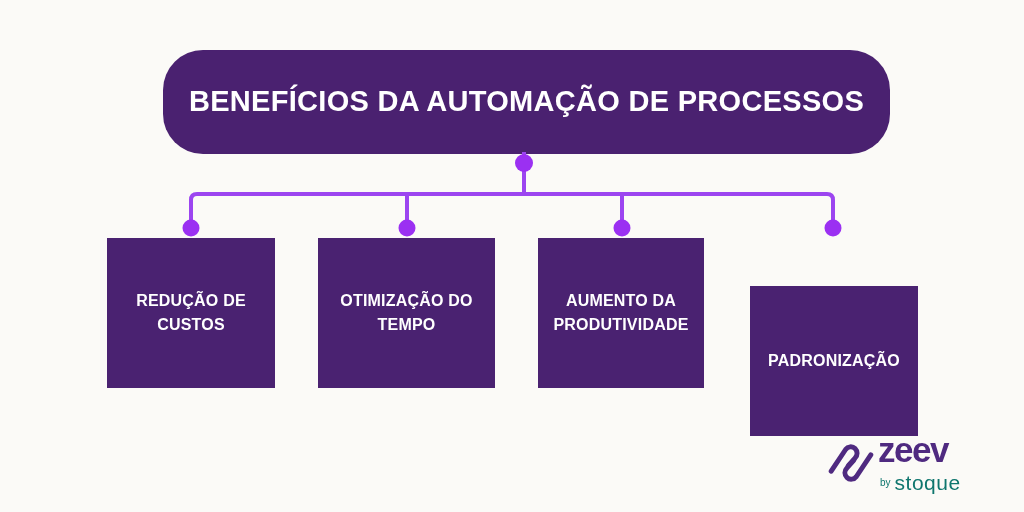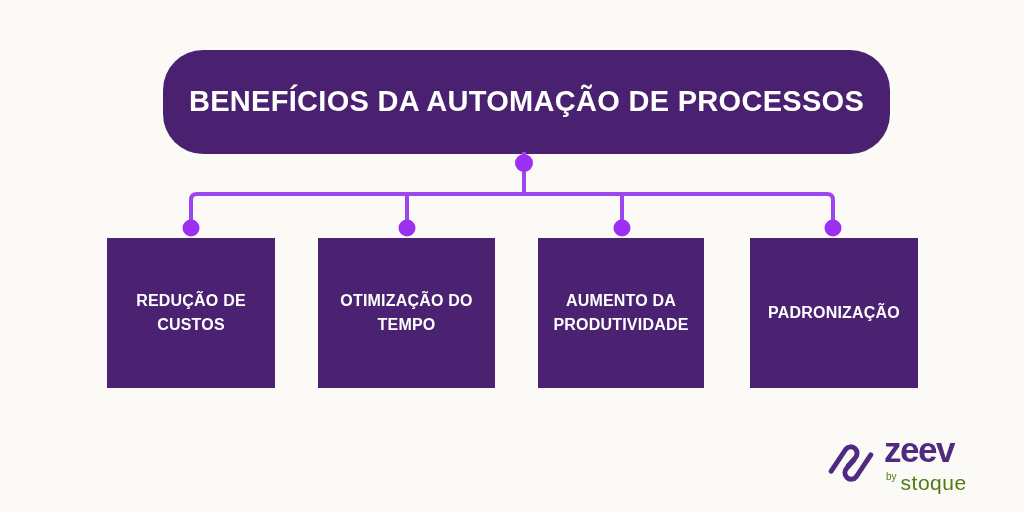--- a/index.html
+++ b/index.html
@@ -53,42 +53,42 @@
   .node .node-label {
     color: #ffffff;
     font-size: 16px;
     font-weight: 700;
     line-height: 1.5;
     letter-spacing: 0.2px;
   }
   .node-1 { left: 107px; width: 168px; }
   .node-2 { left: 318px; width: 177px; }
   .node-3 { left: 538px; width: 166px; justify-content: flex-end; }
-  .node-4 { left: 750px; width: 168px; }
+  .node-4 { left: 750px; width: 168px; margin-top: 48px; }
   .logo {
     position: absolute;
     left: 824px; top: 434px;
     display: flex;
     align-items: flex-start;
   }
   .logo-mark { display: block; margin-top: 3px; }
-  .logo-wordblock { margin-left: 6px; display: flex; flex-direction: column; }
+  .logo-wordblock { display: flex; flex-direction: column; }
   .logo-brand {
     color: #4f2a80;
     font-size: 35px;
     font-weight: 700;
     letter-spacing: -1.5px;
     line-height: 0.9;
   }
   .logo-byline {
     margin-top: 5px;
     margin-left: 2px;
-    color: #4d7c0f;
+    color: #0f766e;
     display: flex;
-    align-items: flex-start;
+    align-items: center;
   }
   .logo-by { font-size: 10px; font-weight: 400; margin-right: 4px; }
   .logo-company { font-size: 21px; font-weight: 500; letter-spacing: 0.5px; }
 </style>
 </head>
 <body>
 
 <div class="canvas">
 
   <div class="title-banner">

